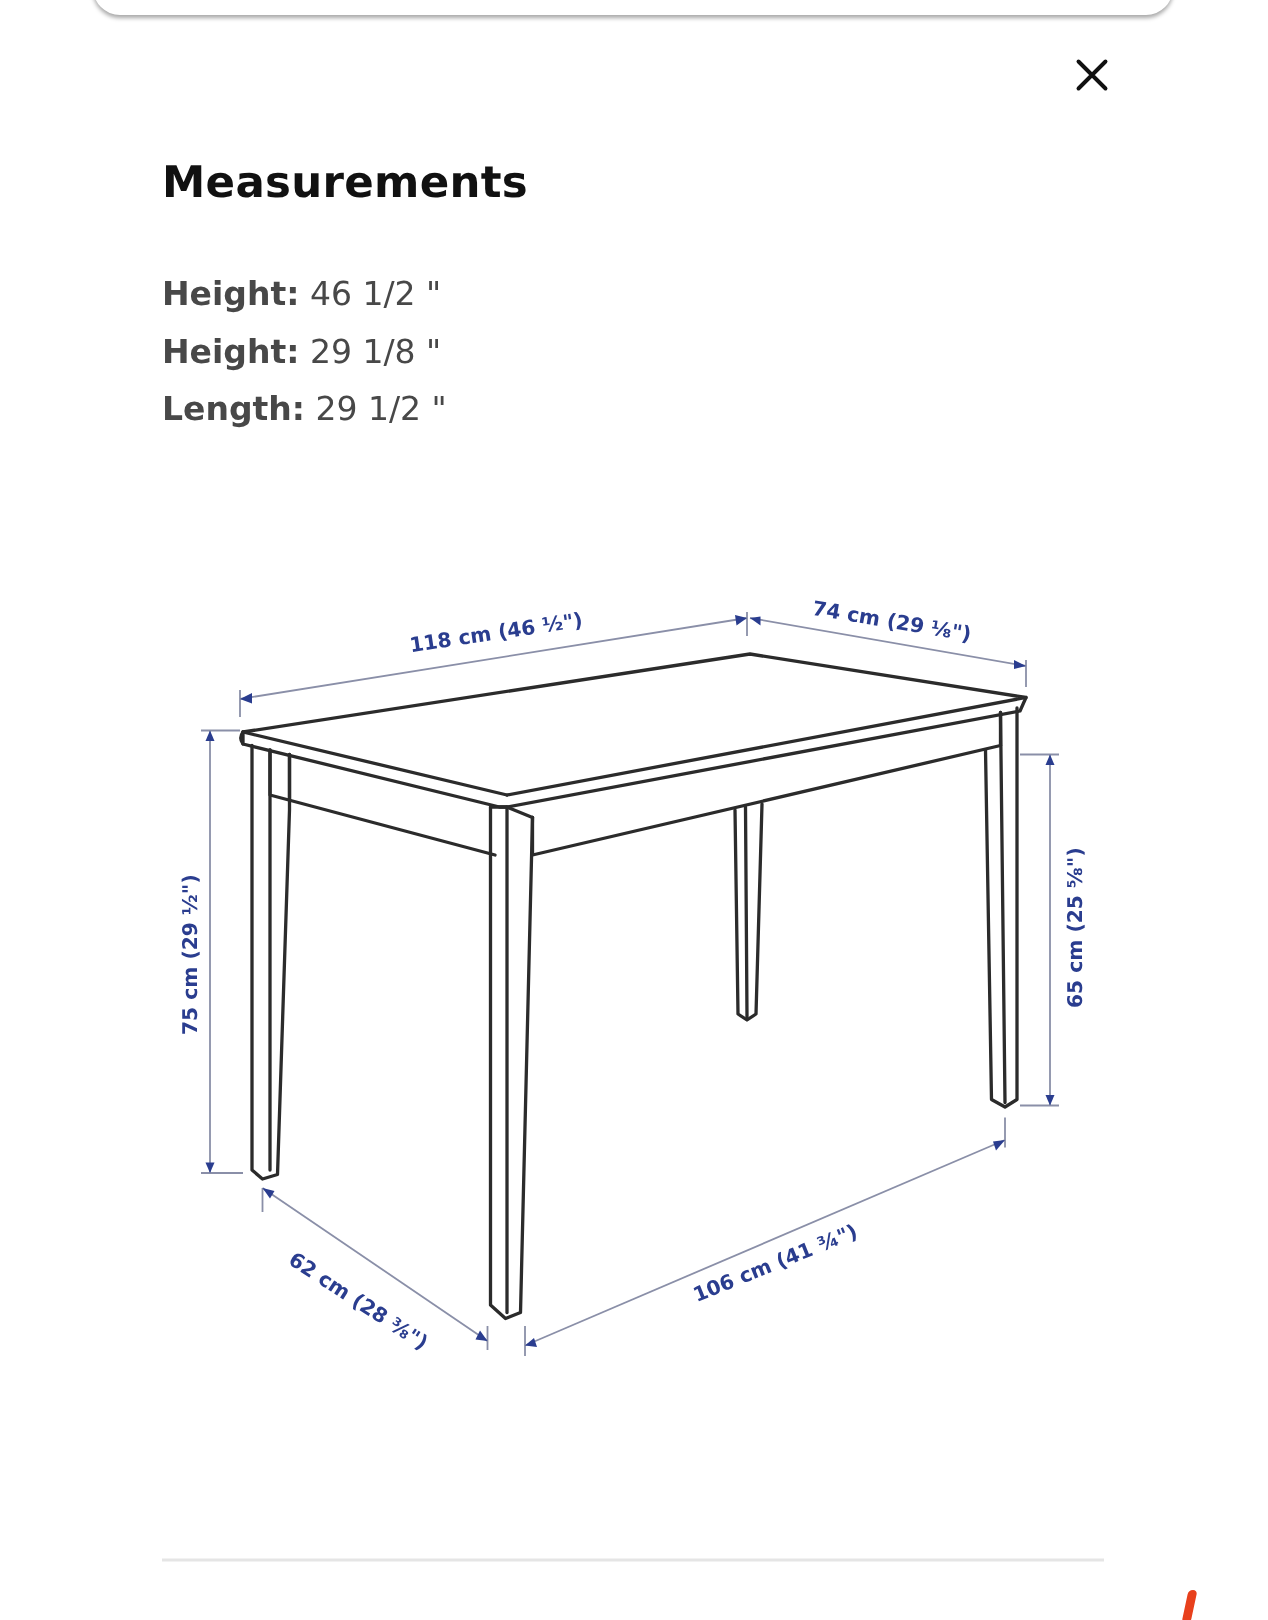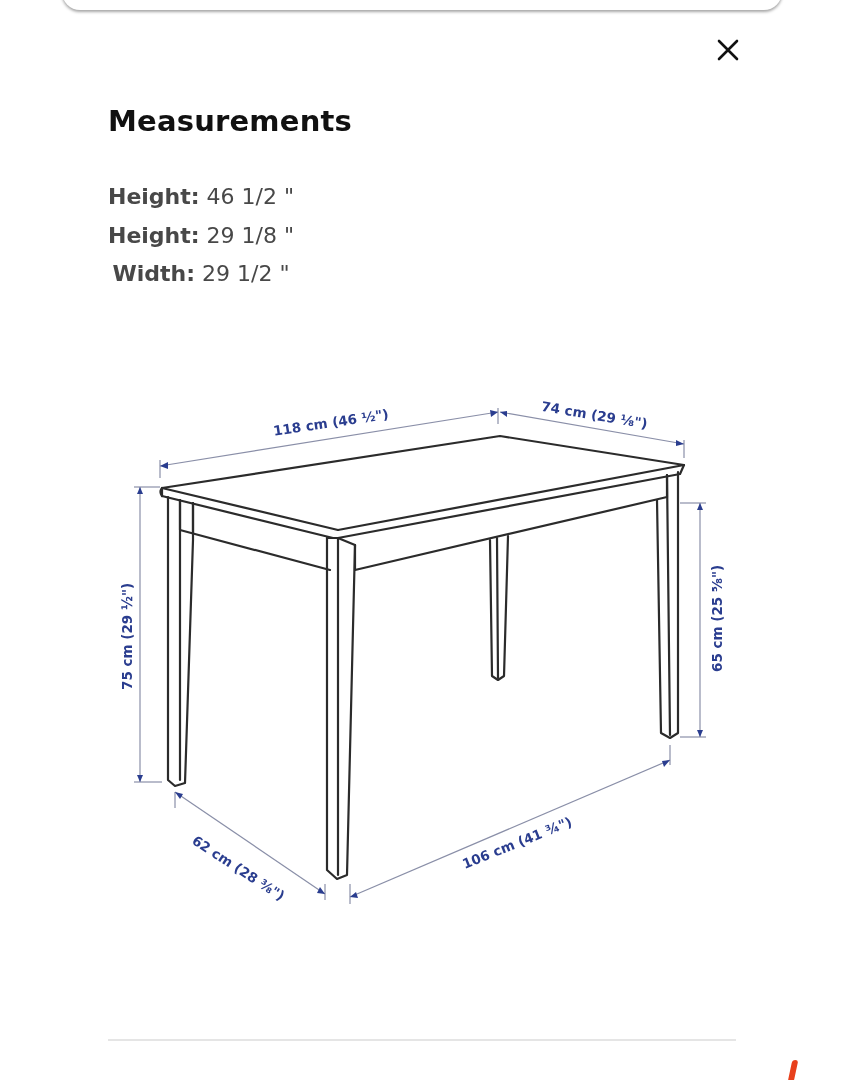--- a/index.html
+++ b/index.html
@@ -9,21 +9,20 @@
       height: 1080px;
       background: #ffffff;
       overflow: hidden;
       font-family: "DejaVu Sans", "Liberation Sans", sans-serif;
     }
     .stage {
       position: relative;
       width: 845px;
       height: 784px;
       background: #ffffff;
-      text-align: center;
     }
     
     .sheet-edge {
       position: absolute;
       left: 62px;
       top: -14px;
       width: 720px;
       height: 24px;
       border-radius: 0 0 18px 18px;
       box-shadow: 0 2px 3px rgba(0,0,0,0.35);
@@ -112,21 +111,21 @@
   <div class="specs">
     <div class="spec-row">
       <span class="spec-label">Height:</span>
       <span class="spec-value">46 1/2 "</span>
     </div>
     <div class="spec-row">
       <span class="spec-label">Height:</span>
       <span class="spec-value">29 1/8 "</span>
     </div>
     <div class="spec-row">
-      <span class="spec-label">Width:</span>
+      <span class="spec-label">Length:</span>
       <span class="spec-value">29 1/2 "</span>
     </div>
   </div>
 
   <svg class="diagram" viewBox="0 0 845 1080">
     <g fill="none" stroke="#2b2b2b" stroke-width="2.2" stroke-linejoin="round" stroke-linecap="round">
 
       <path d="M162 488 L500 436 L684 465 L680 474 L338 538 L333 538 L162 496 Z" fill="#ffffff"></path>
 
       <path d="M162 488 Q159 492 162 496"></path>

